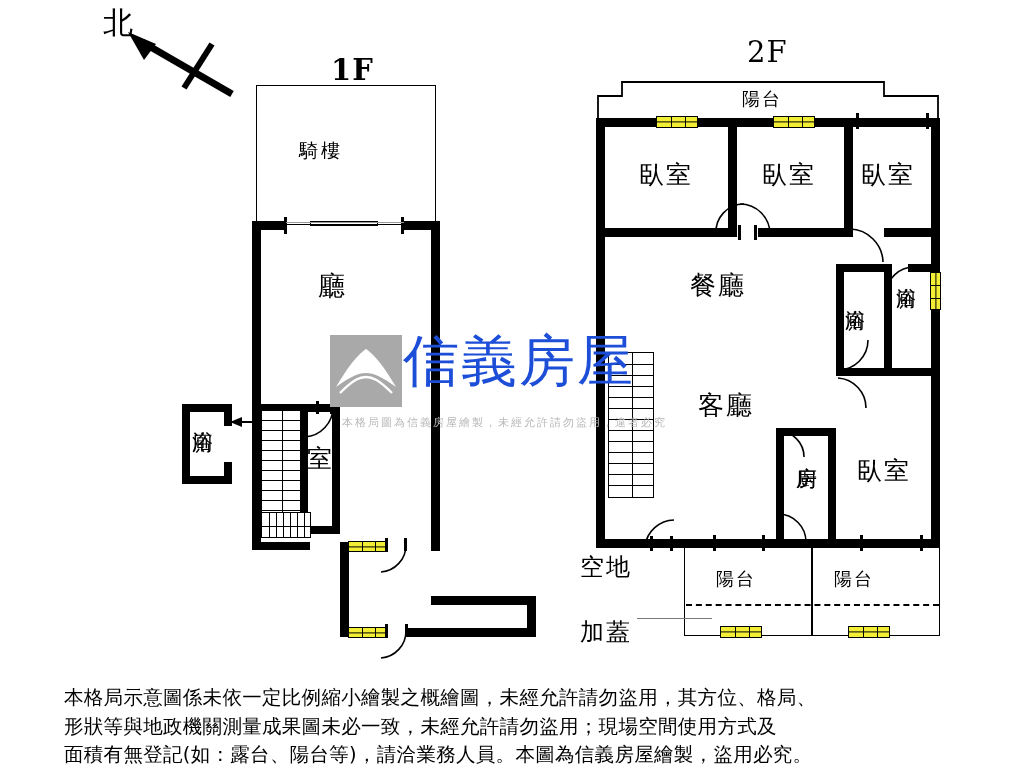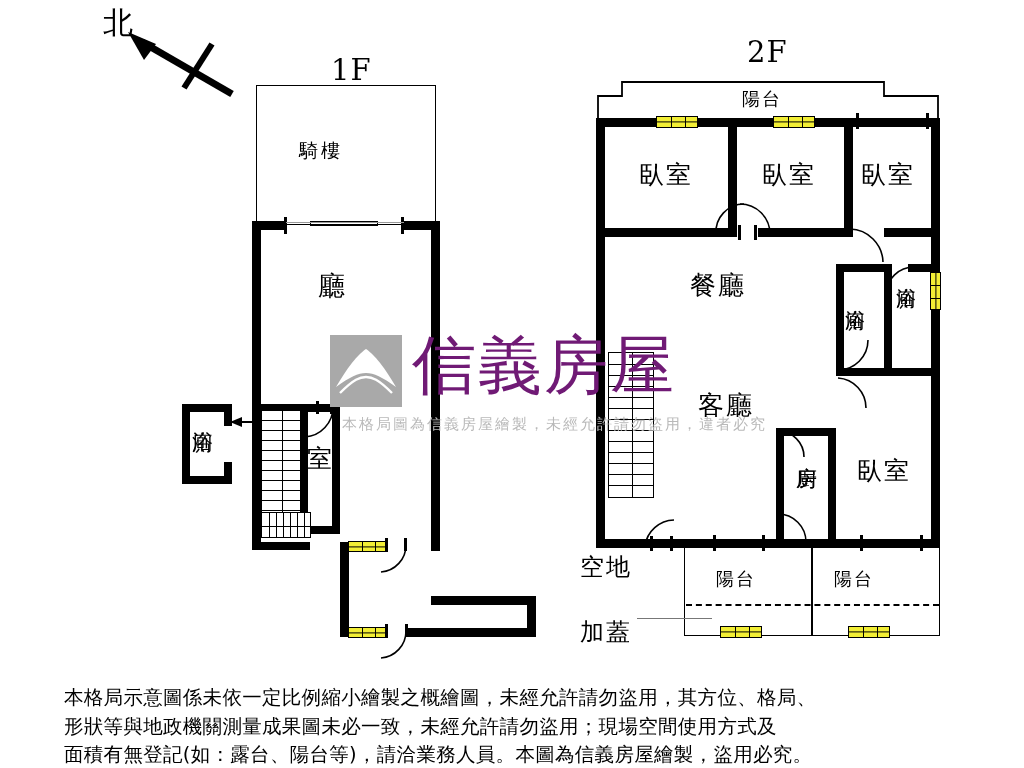--- a/index.html
+++ b/index.html
@@ -21,42 +21,42 @@
   .dash{position:absolute;border-top:2px dashed #000;}
   .leader{position:absolute;background:#777;height:1.4px;}
   .floorcap{font-size:29px;letter-spacing:1px;font-family:"DejaVu Serif","Liberation Serif",serif;}
   .room{font-size:23px;}
   .room.sm{font-size:19px;}
   .room.xs{font-size:17px;text-align:center;}
   .vert{writing-mode:vertical-rl;text-orientation:upright;line-height:1.02;}
   
   #wm{position:absolute;left:330px;top:335px;width:370px;height:95px;opacity:1;}
   #wmlogo{position:absolute;left:0;top:0;width:72px;height:72px;background:#a9a9a9;}
-  #wmtext{position:absolute;left:82px;top:-2px;font-size:64px;color:#701a75;letter-spacing:2px;line-height:1;}
-  #wmsub{position:absolute;left:12px;top:80px;font-size:15px;color:#b9b9b9;letter-spacing:2px;white-space:nowrap;}
+  #wmtext{position:absolute;left:73px;top:-2px;font-size:56px;color:#1d4ed8;letter-spacing:2px;line-height:1;}
+  #wmsub{position:absolute;left:12px;top:80px;font-size:11px;color:#b9b9b9;letter-spacing:2px;white-space:nowrap;}
   
   #north{position:absolute;left:120px;top:30px;width:125px;height:70px;}
   #disclaimer{position:absolute;left:64px;top:684px;width:900px;font-size:19.5px;line-height:1.47;letter-spacing:0.3px;}
   #disclaimer div{white-space:nowrap;}
 </style>
 </head>
 <body>
 
 <div id="stage">
 
   <div id="north">
     <svg width="125" height="70" viewBox="0 0 125 70">
       <line x1="112" y1="64" x2="22" y2="12" stroke="#000" stroke-width="7"></line>
       <polygon points="8,2 36,14 24,30" fill="#000"></polygon>
       <line x1="64" y1="58" x2="92" y2="14" stroke="#000" stroke-width="6"></line>
     </svg>
   </div>
   <div class="lbl cjk" style="left:103px;top:8px;font-size:30px;">北</div>
 
-  <div class="lbl floorcap" style="left:331px;top:56px;">1F</div>
+  <div class="lbl floorcap" style="left:331px;top:56px;font-weight:bold;">1F</div>
 
   <div>
 
     <div class="thin" style="left:256px;top:85px;width:180px;height:140px;"></div>
     <div class="lbl cjk room" style="left:299px;top:141px;font-size:19px;letter-spacing:3px;">騎樓</div>
 
     <div class="wall" style="left:252px;top:221px;width:32px;height:9px;"></div>
 
     <div class="wall" style="left:404px;top:221px;width:36px;height:9px;"></div>
 

